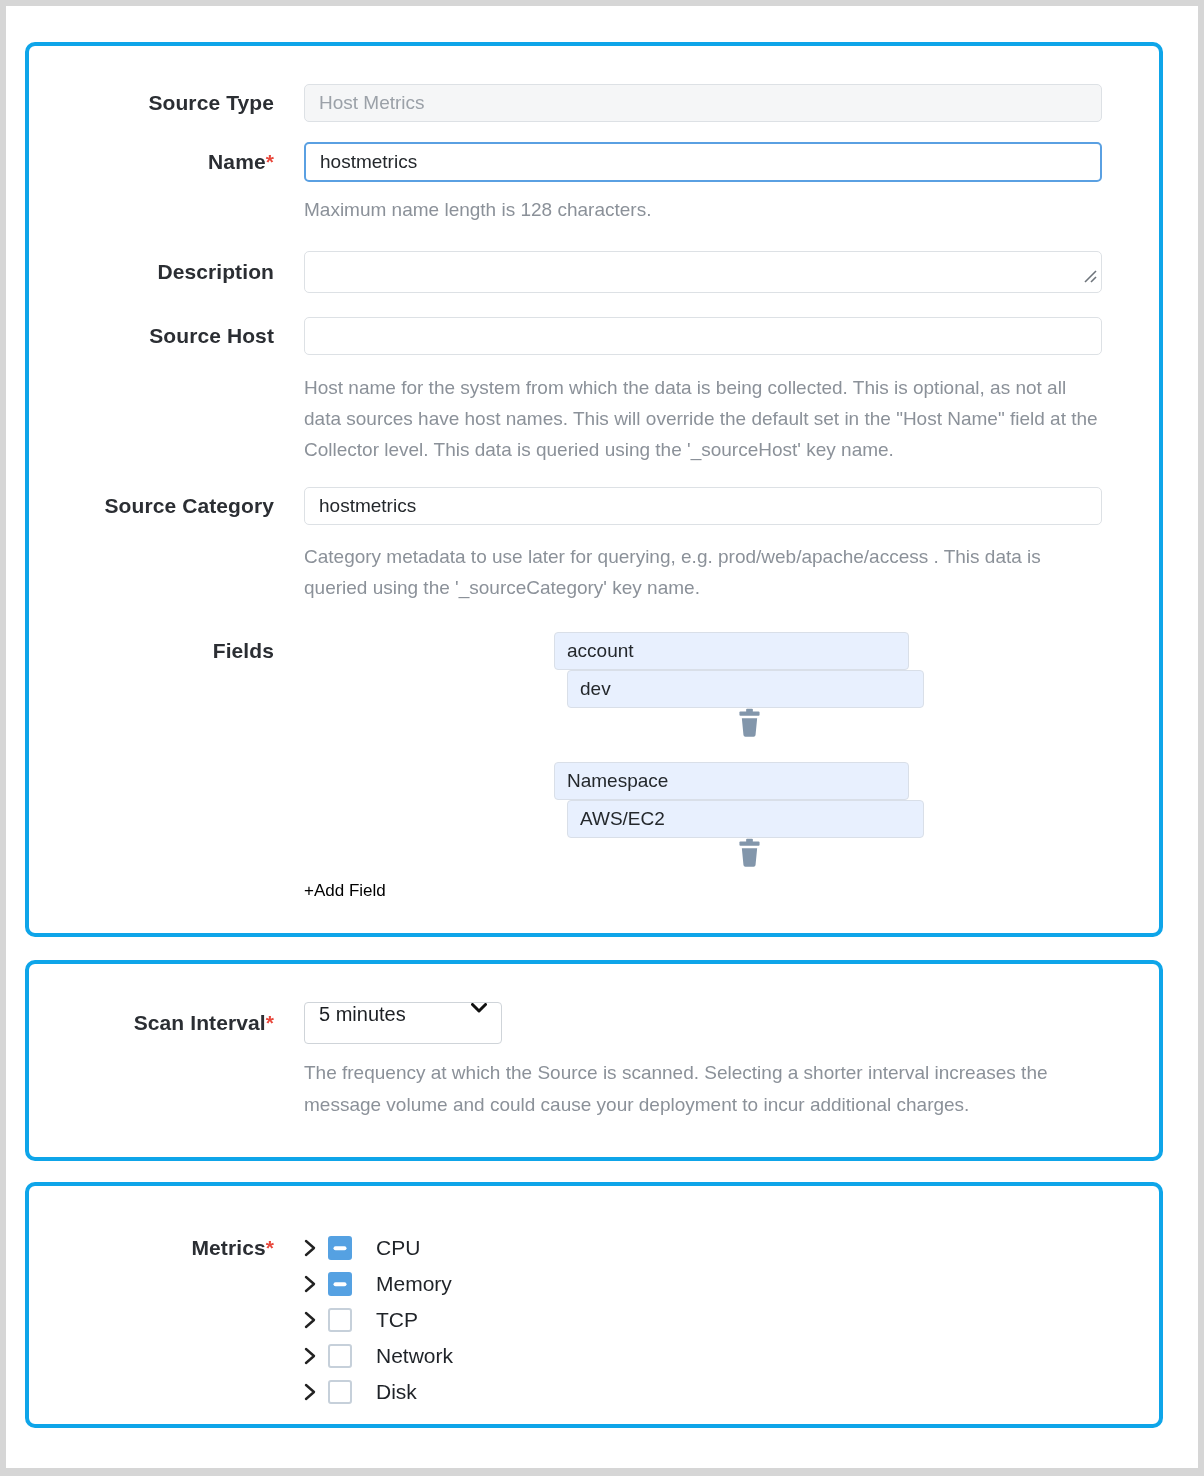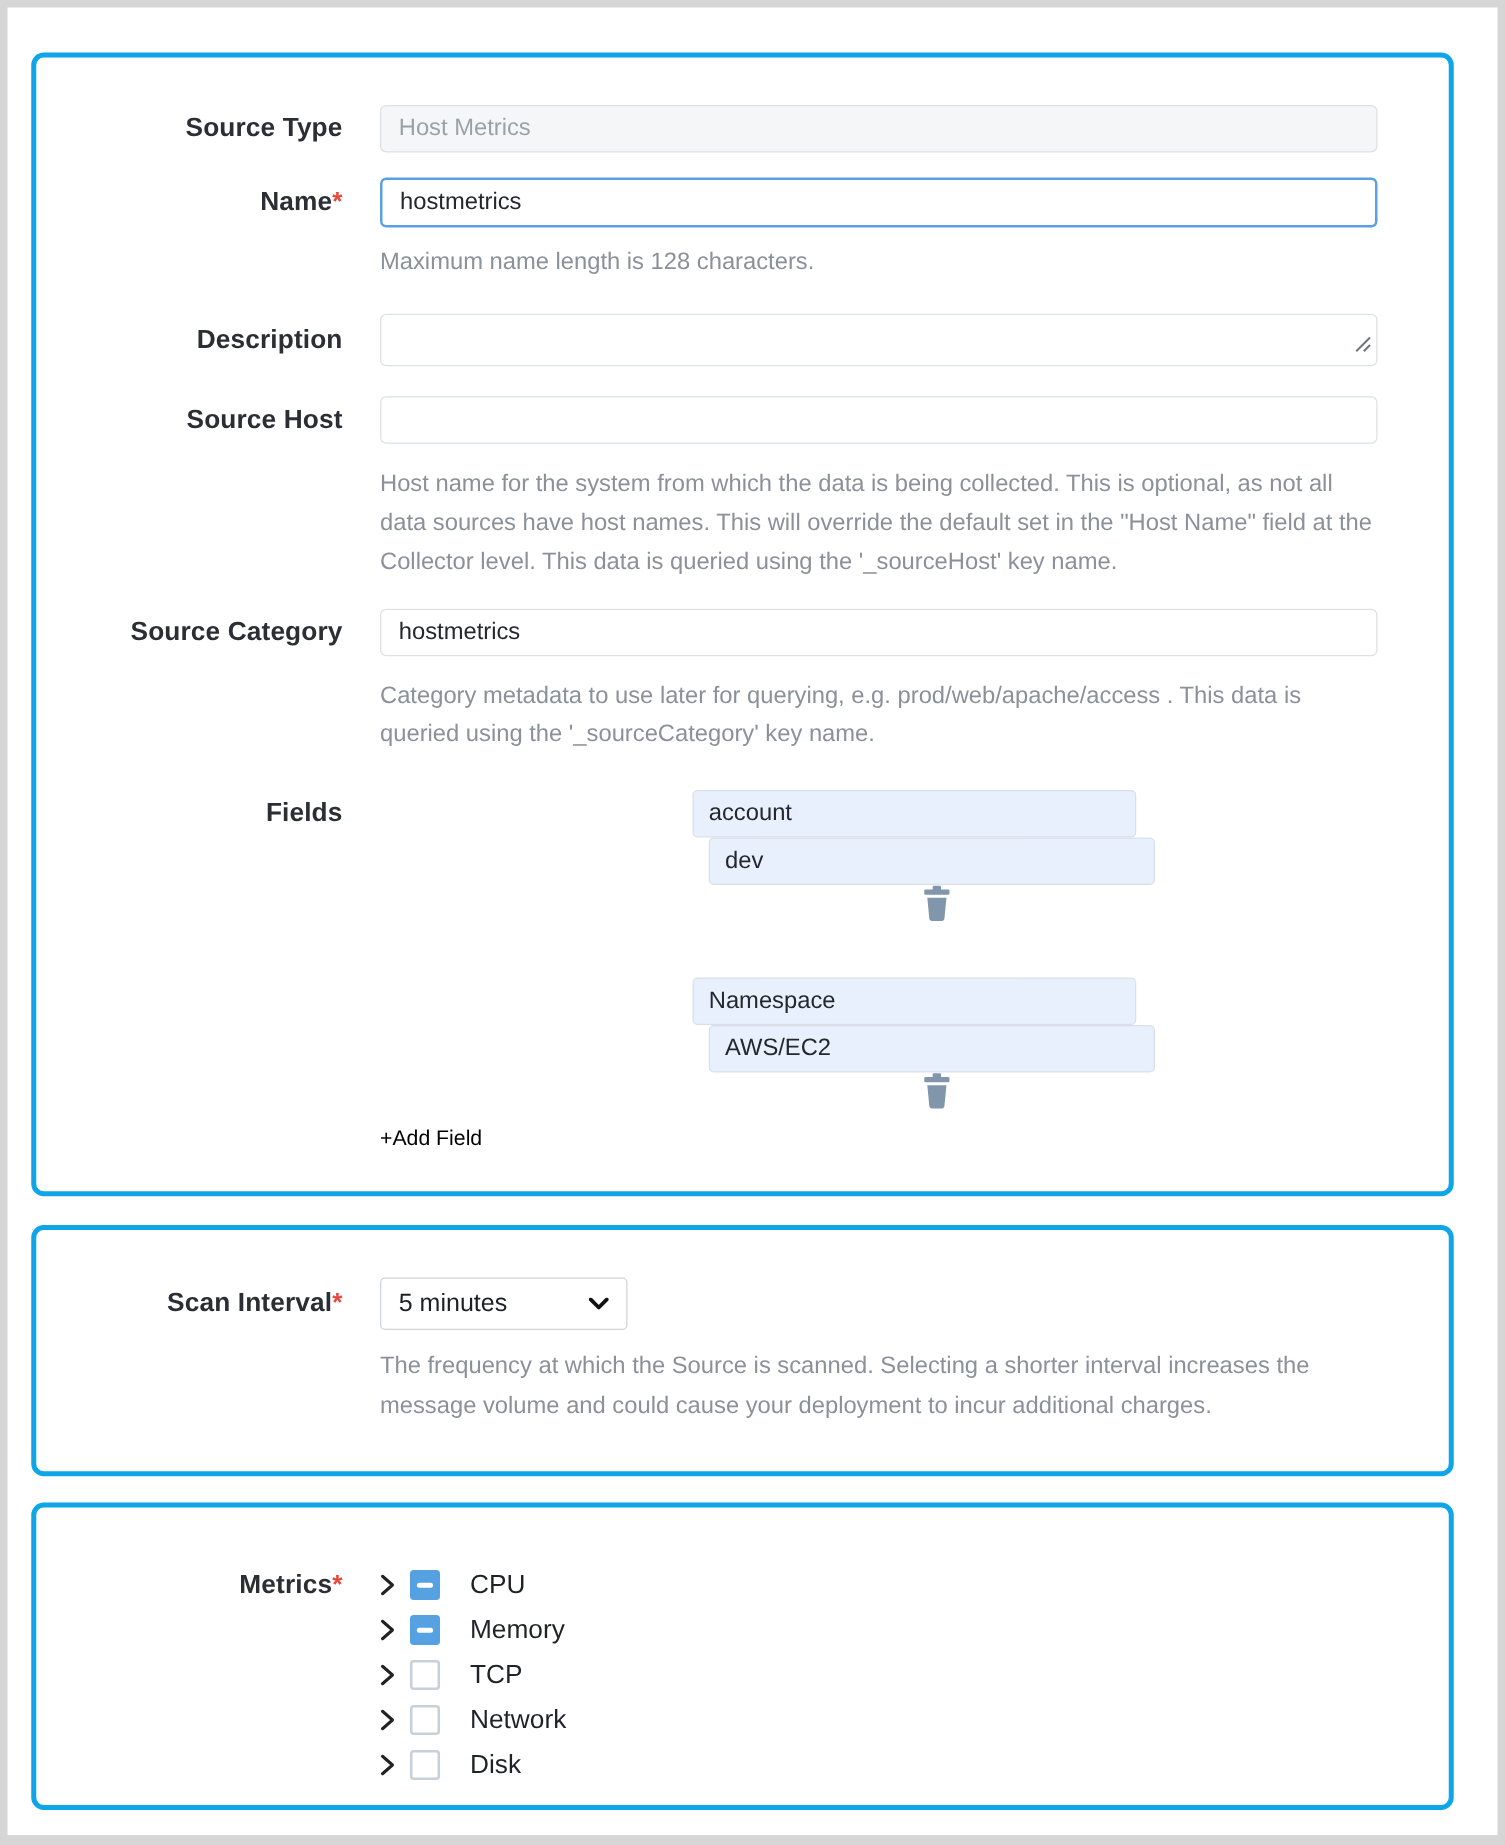--- a/index.html
+++ b/index.html
@@ -58,41 +58,41 @@
   }
   .resize-handle { position:absolute; right:5px; bottom:6px; }
 
   .mt-name { margin-top:20px; }
   .mt-desc { margin-top:26px; }
   .mt-host { margin-top:24px; }
   .mt-cat  { margin-top:22px; }
   .mt-fields { margin-top:29px; }
 
   .fields-row { display:flex; align-items:center;flex-direction:column; }
-  .fields-row + .fields-row { margin-top:44px; }
+  .fields-row + .fields-row { margin-top:24px; }
   .field-input {
     height:38px; border:1px solid #d9dfe8; border-radius:4px;
     background:#e8f0fe; padding:0 12px; font-size:19px; color:#24282c;
     font-family:inherit; outline:none;
   }
   .field-key { width:355px; }
   .field-val { width:357px; margin-left:28px; }
   .trash-btn {
     margin-left:36px; background:none; border:none; padding:0;
     cursor:pointer; line-height:0;
   }
   .add-field {
     display:inline-block; margin-top:13px;
     font-size:17px; color:#000000; text-decoration:none;
   }
 
   .select {
     width:198px; height:42px;
     border:1px solid #cfd4d9; border-radius:4px; background:#fff;
-    display:flex; align-items:center; justify-content:space-between;
+    display:flex; align-items:flex-start; justify-content:space-between;
     padding:0 14px 0 14px; cursor:pointer;
   }
   .select-value { font-size:20px; color:#1c1f23; }
   .select .chev { margin-left:10px; line-height:0; }
   .label-interval { line-height:42px; }
 
   .metric-row { display:flex; align-items:center; height:36px; }
   .tree-chevron { width:16px; display:flex; align-items:center; cursor:pointer; line-height:0; }
   .checkbox {
     width:24px; height:24px; margin-left:8px;

